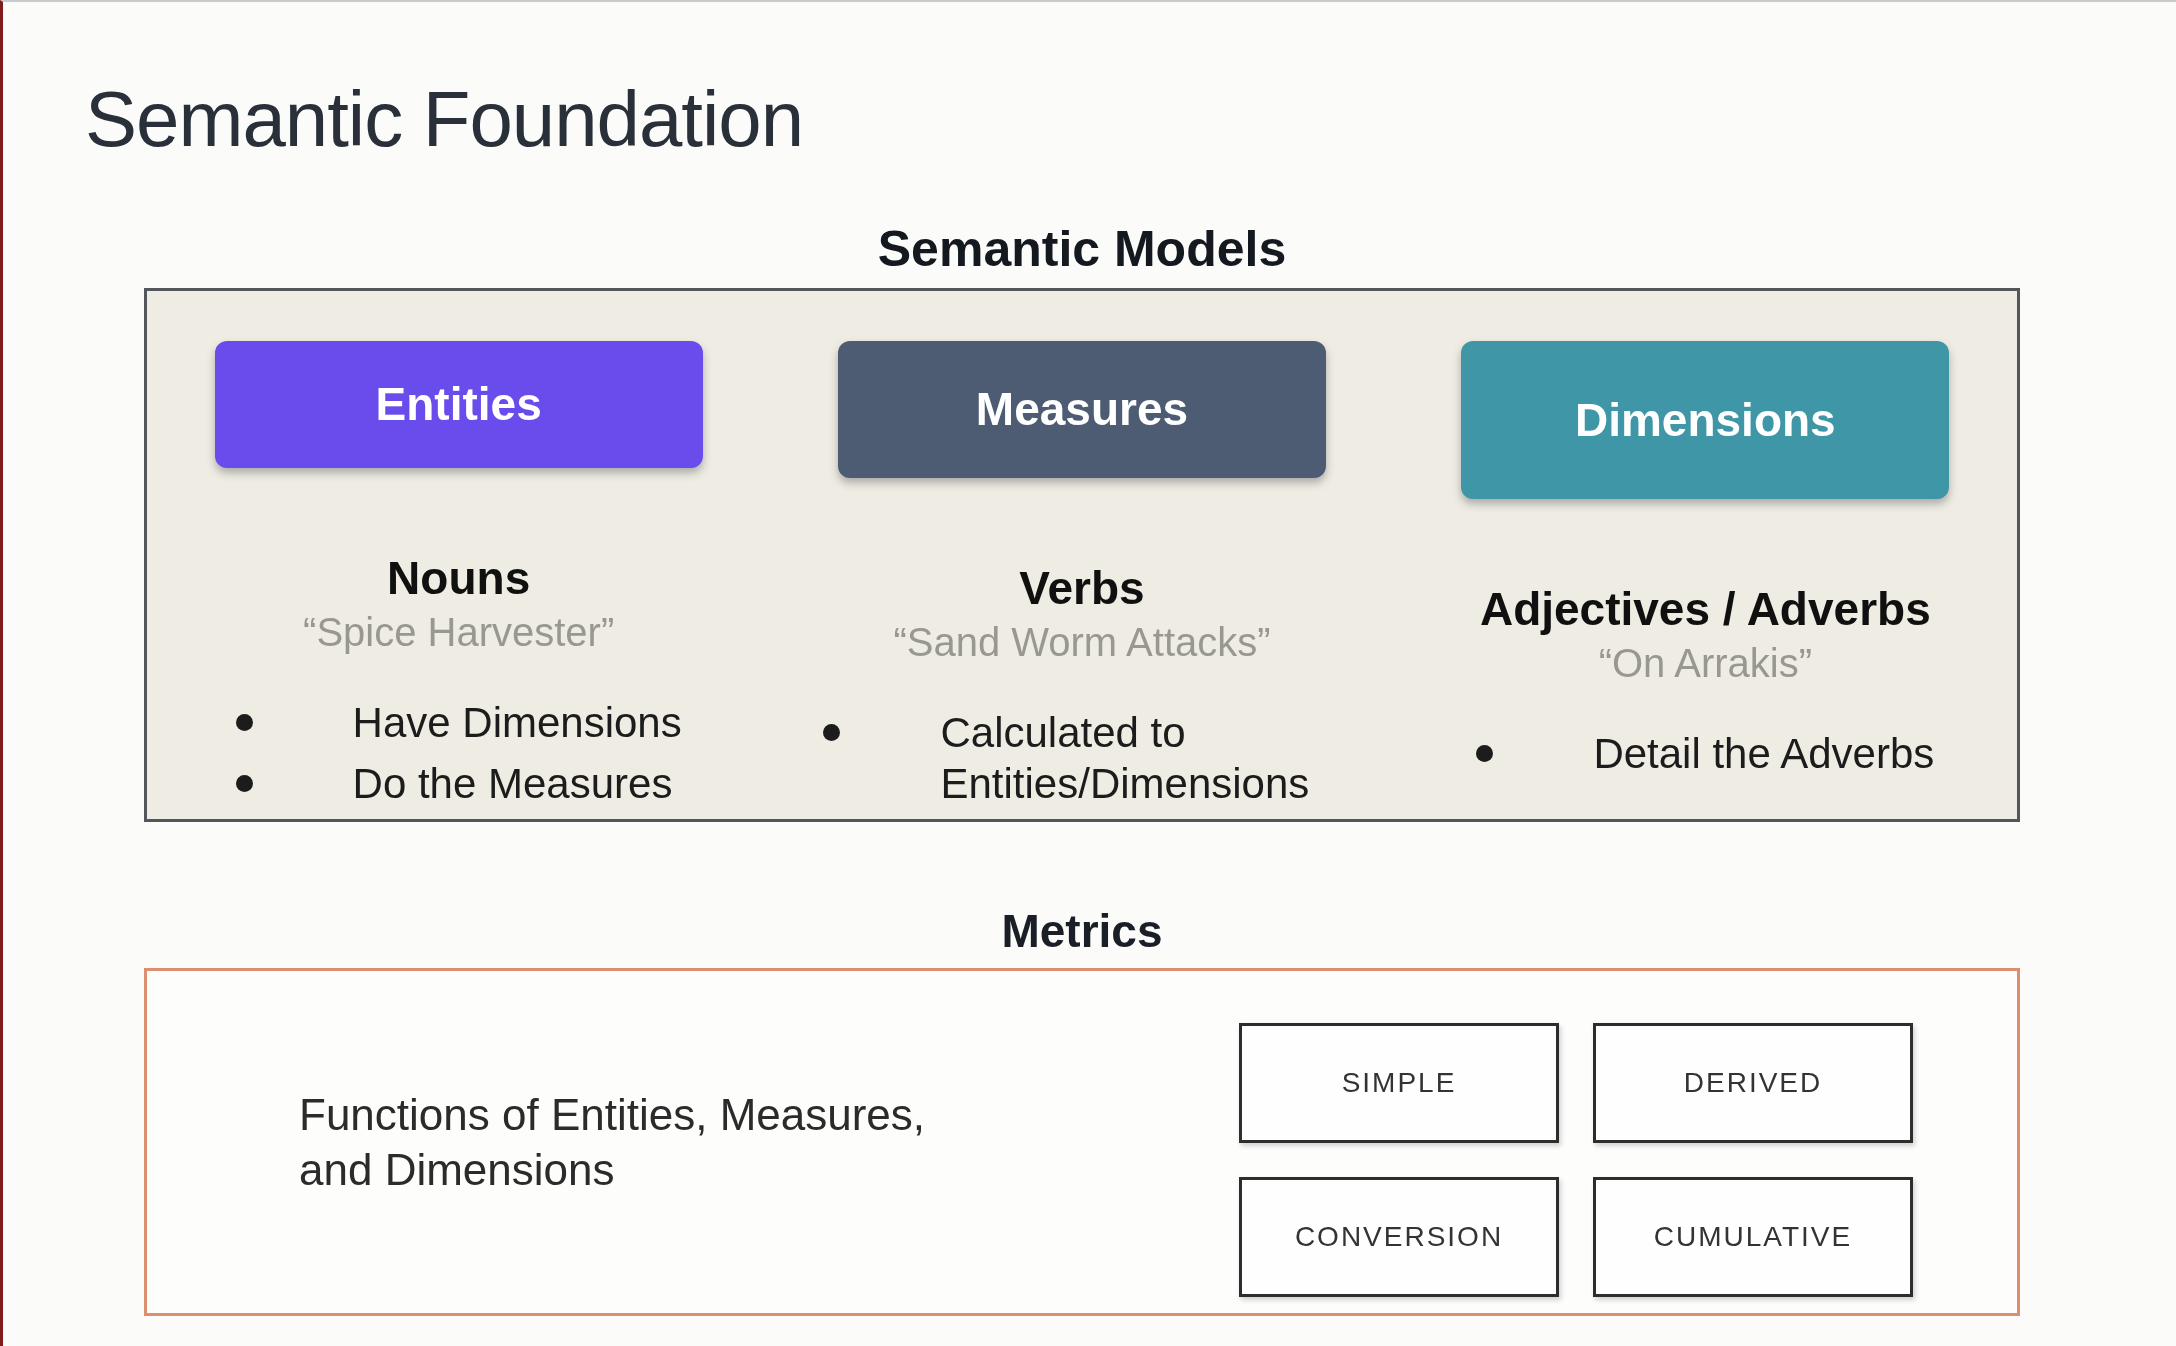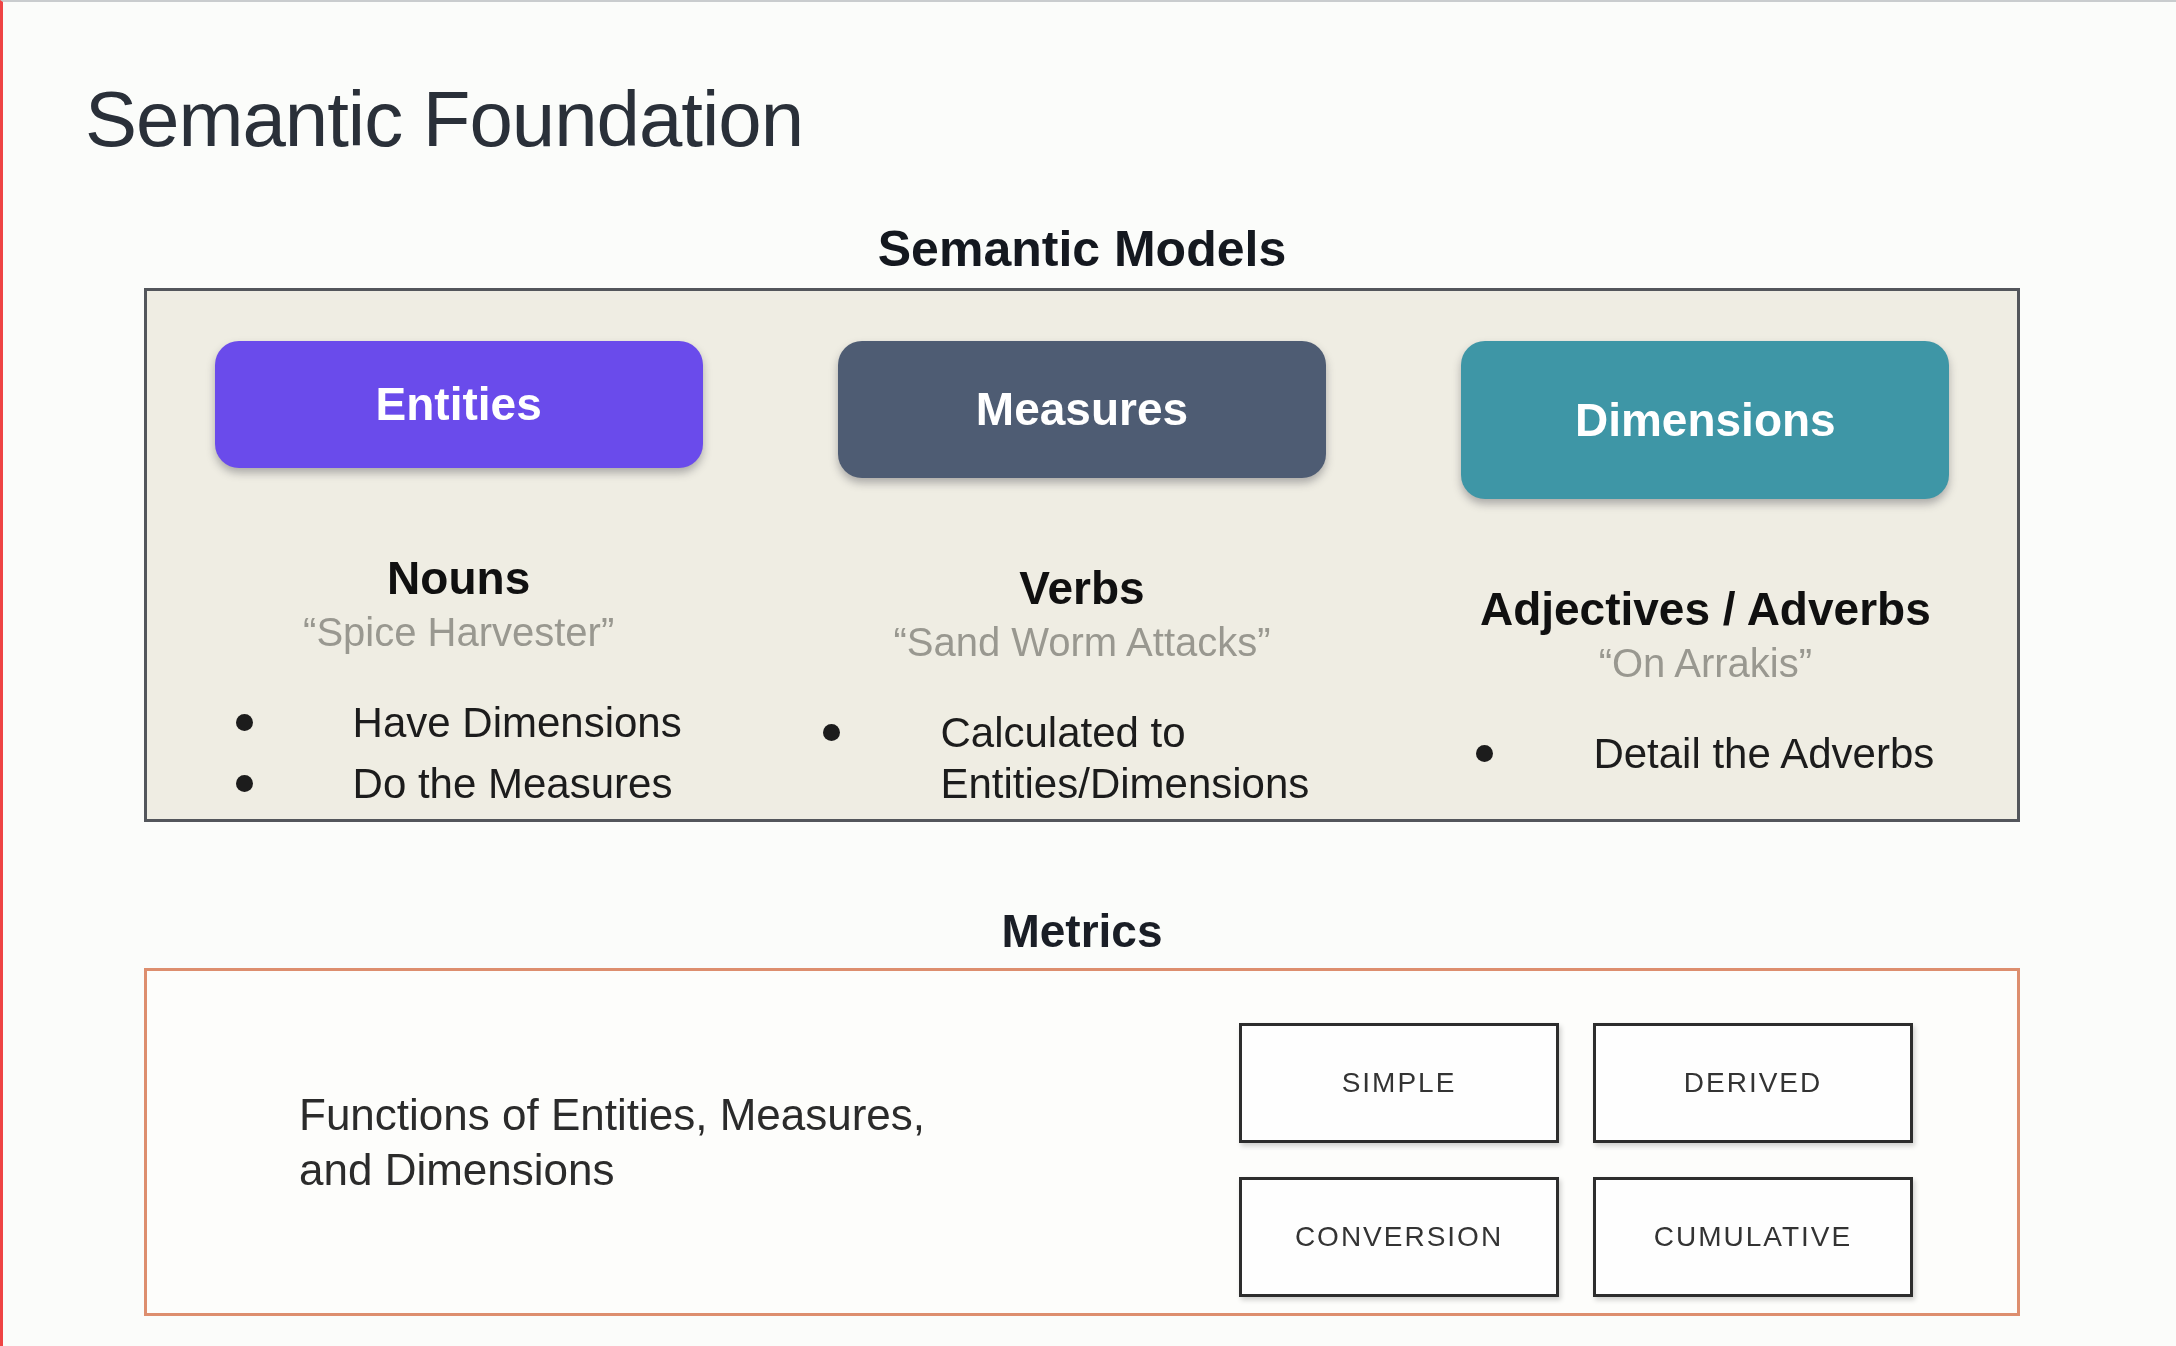--- a/index.html
+++ b/index.html
@@ -7,21 +7,21 @@
   body {
     font-family: "Liberation Sans", "DejaVu Sans", sans-serif;
     background: #ffffff;
     overflow: hidden;
   }
   .slide {
     position: relative;
     width: 2176px;
     height: 1346px;
     background: #fbfcfa;
-    border-left: 3px solid #ef4444;
+    border-left: 3px solid #7f1d1d;
     border-top: 2px solid #c9ccce;
   }
   .page-title {
     position: absolute;
     left: 82px;
     top: 72px;
     font-size: 78px;
     font-weight: 500;
     letter-spacing: -1px;
     color: #2a3039;
@@ -51,21 +51,21 @@
     flex: 1 1 0;
     display: flex;
     flex-direction: column;
     align-items: center;
     padding-top: 50px;
     text-align: center;
   }
   .pill {
     width: 488px;
     height: 158px;
-    border-radius: 24px;
+    border-radius: 12px;
     display: flex;
     align-items: center;
     justify-content: center;
     color: #ffffff;
     font-size: 46px;
     font-weight: 700;
     box-shadow: 0 5px 8px rgba(50,50,60,0.35);
   }
   .word-type {
     margin-top: 85px;

